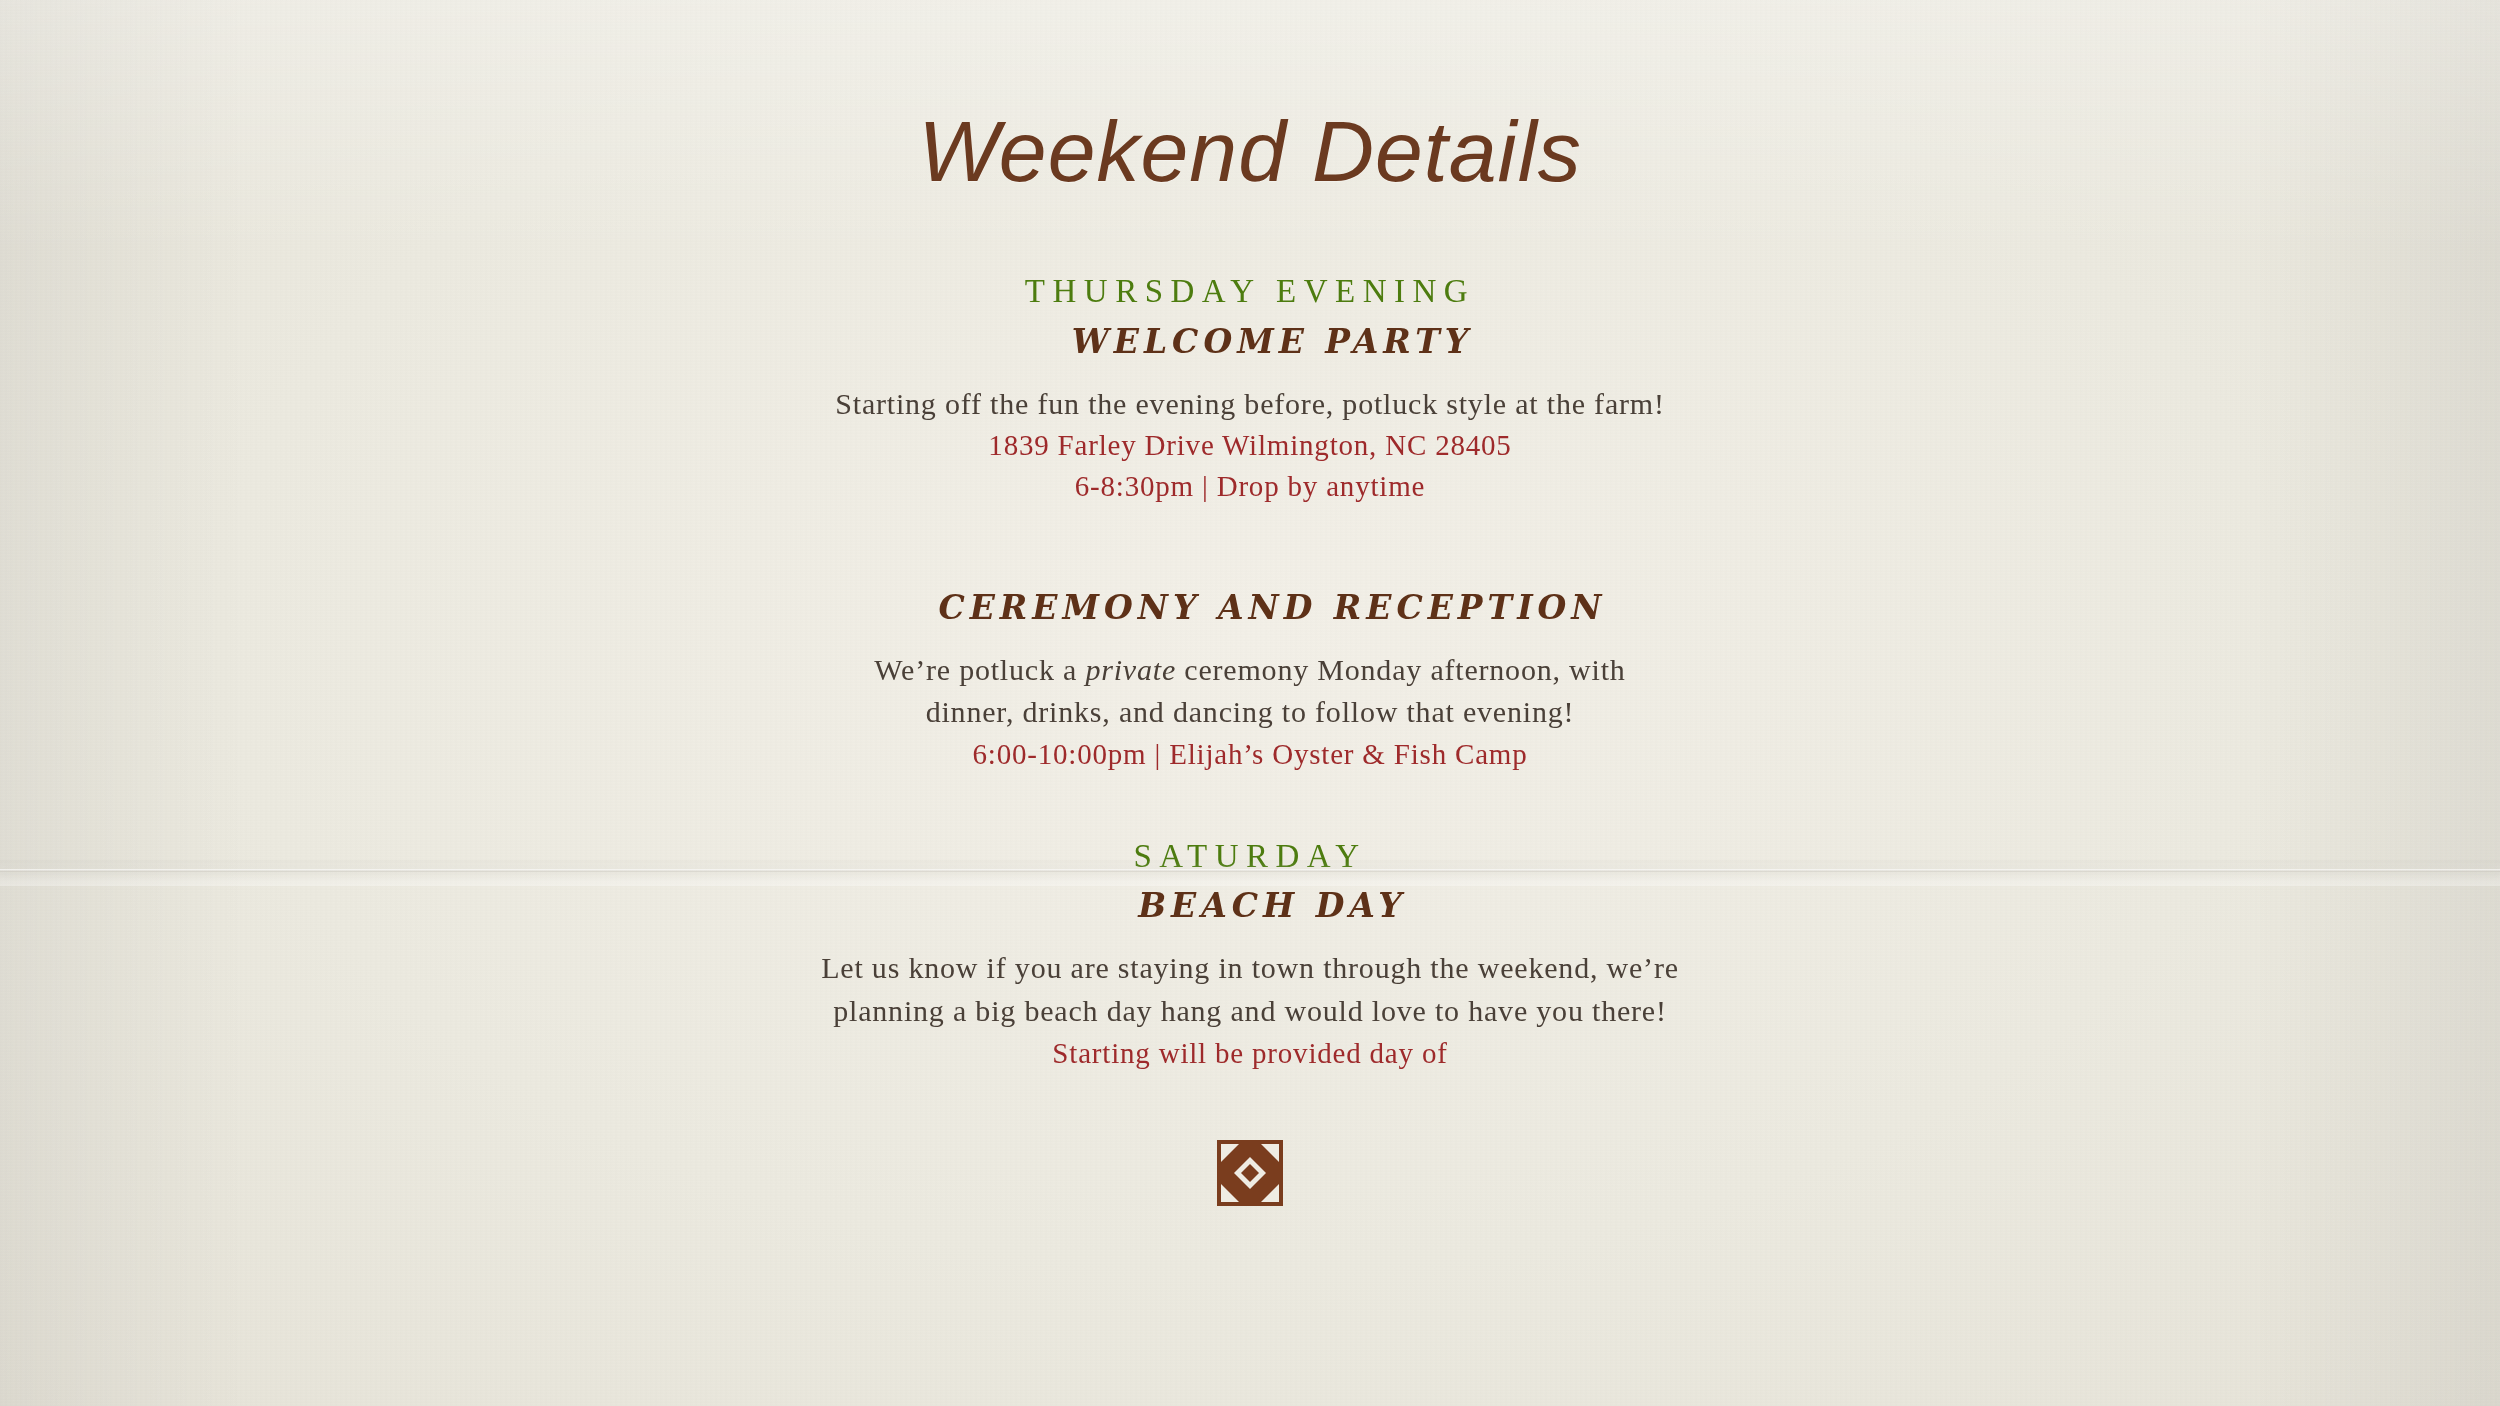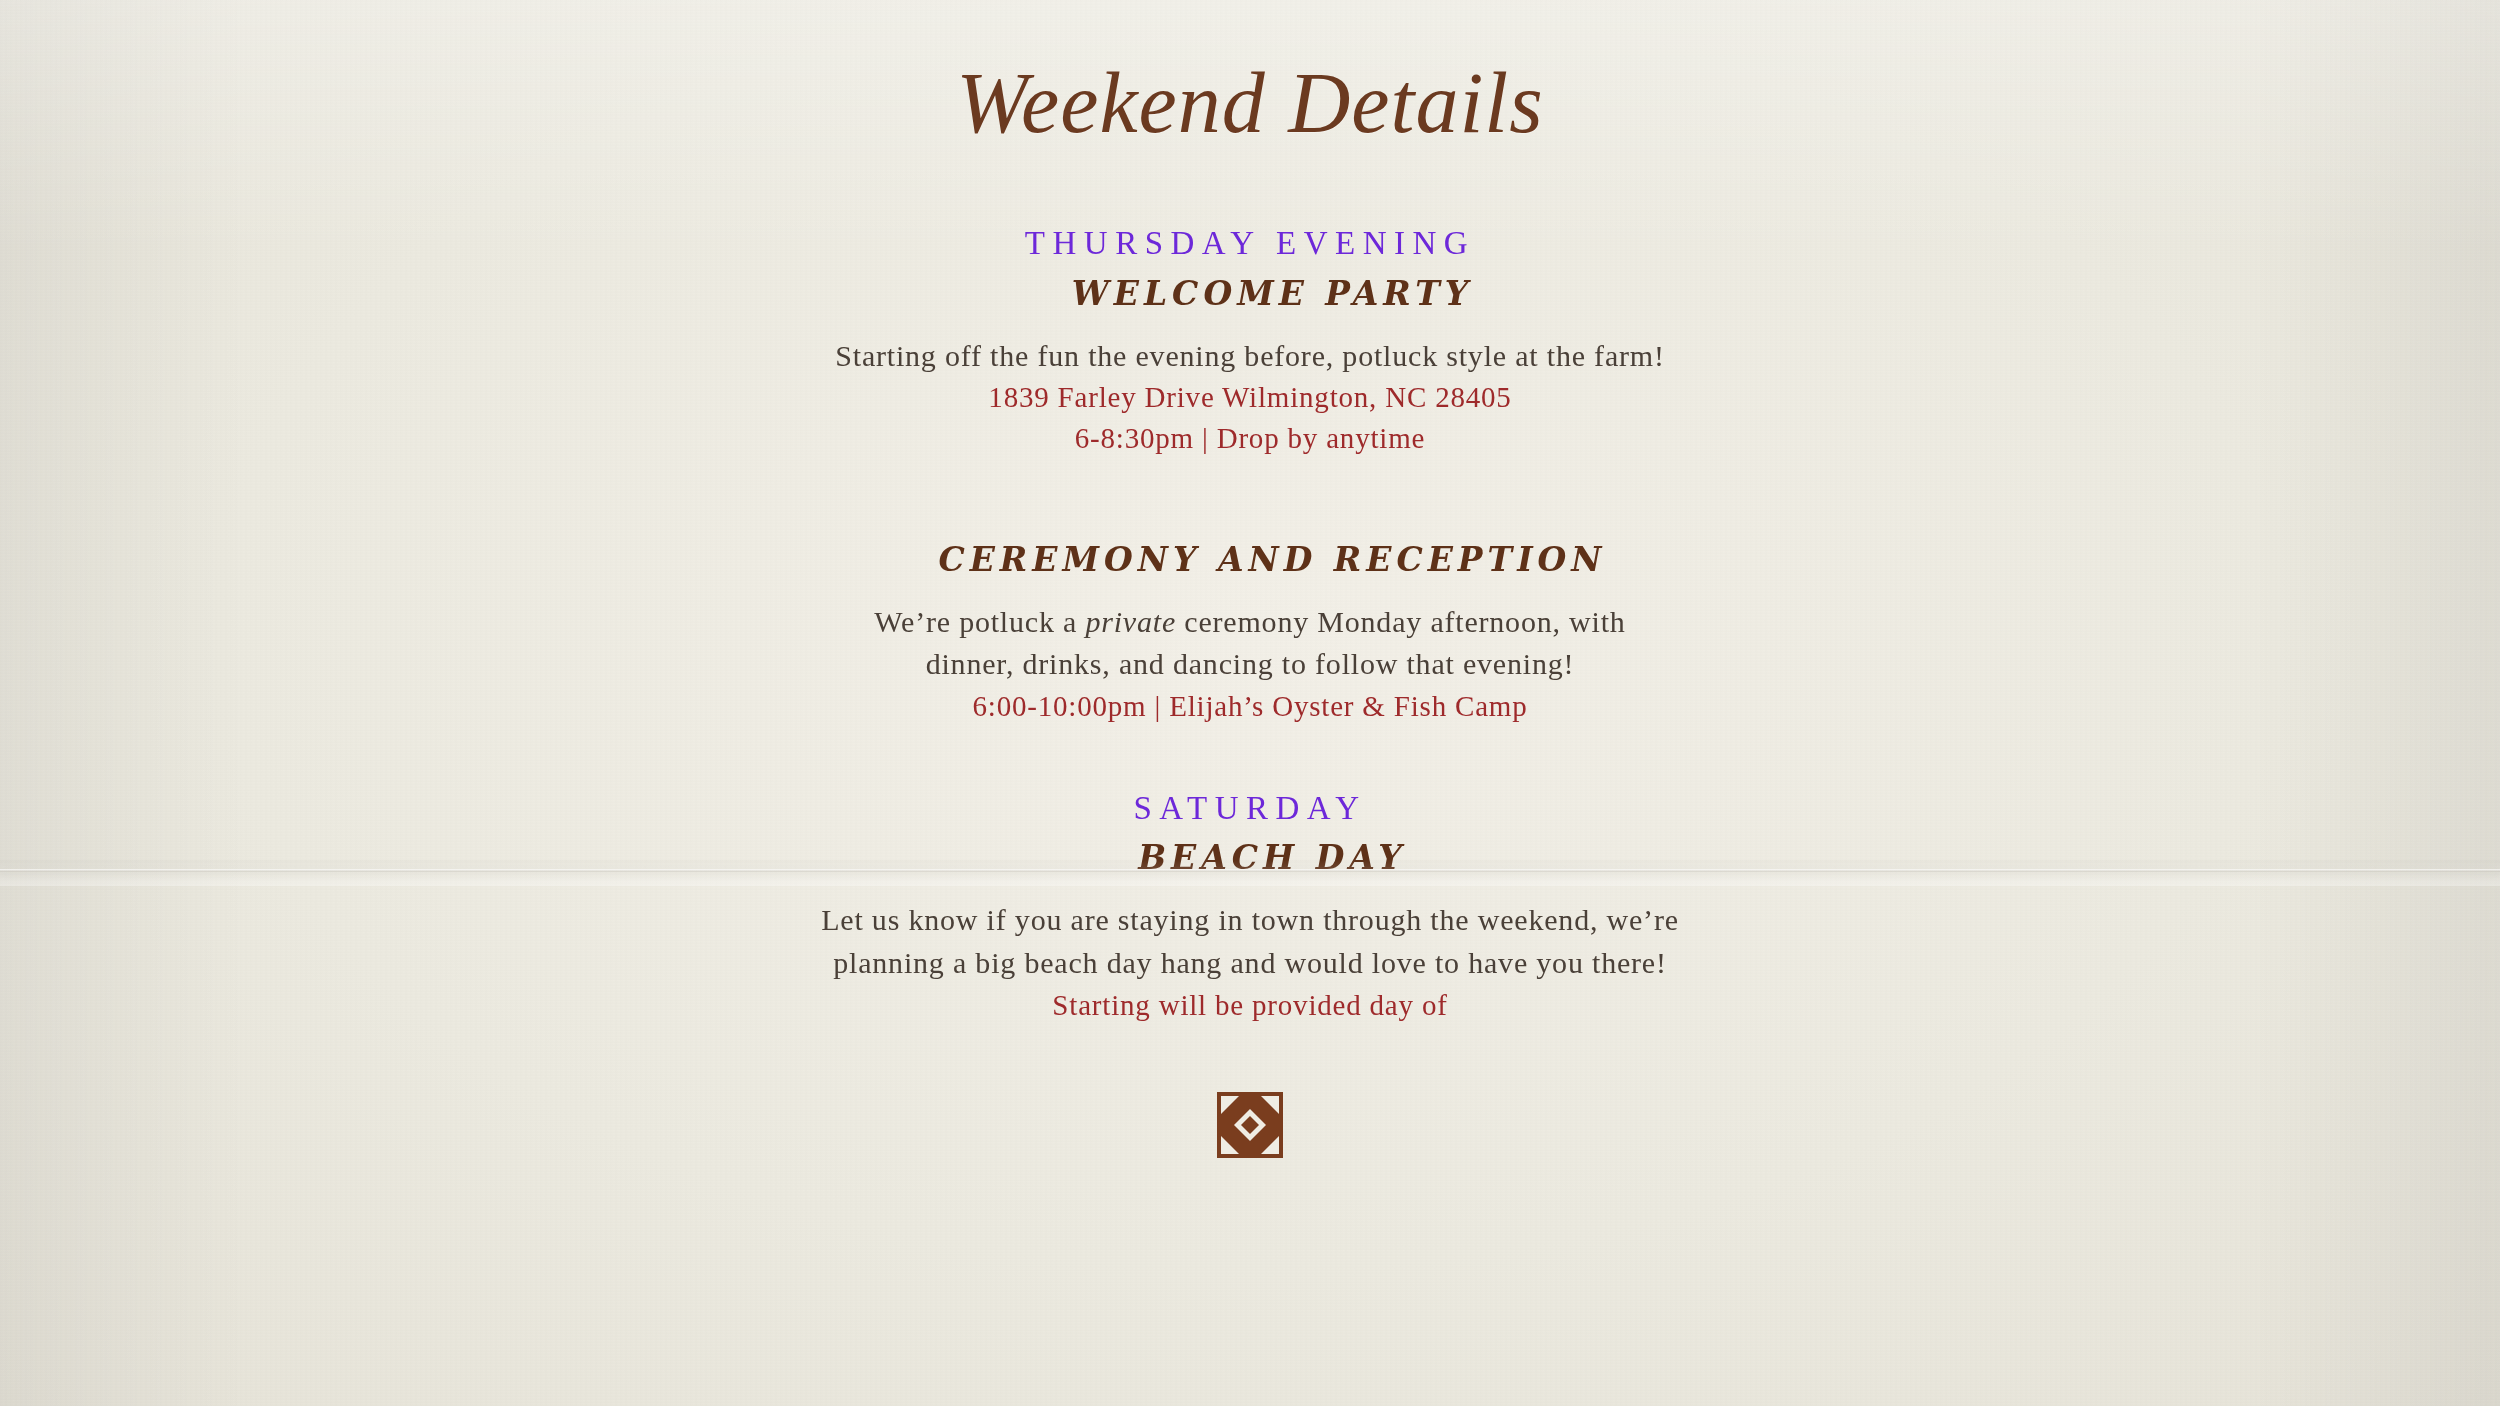--- a/index.html
+++ b/index.html
@@ -52,22 +52,22 @@
   .sheet {
     position: relative;
     width: 2500px;
     height: 1406px;
     display: flex;
     flex-direction: column;
     align-items: center;
   }
 
   .title {
-    margin-top: 60px;
-    font-family: Liberation Serif, serif;
+    margin-top: 108px;
+    font-family: Liberation Sans, sans-serif;
     font-style: italic;
     font-weight: 400;
     font-size: 86px;
     letter-spacing: 1px;
     color: #6b3a20;
     line-height: 1;
     text-shadow: 0 1px 0 rgba(255,255,255,.35);
   }
 
   .block {
@@ -75,21 +75,21 @@
     width: 100%;
   }
   .block.thursday { margin-top: 78px; }
   .block.friday   { margin-top: 70px; }
   .block.saturday { margin-top: 62px; }
 
   .day {
     font-family: "Liberation Serif", serif;
     font-size: 33px;
     letter-spacing: 7.5px;
-    color: #6d28d9;
+    color: #4d7c0f;
     text-transform: uppercase;
     line-height: 1.2;
   }
   .event {
     margin-top: 10px;
     font-family: "DejaVu Serif", serif;
     font-style: italic;
     font-weight: bold;
     font-size: 33px;
     letter-spacing: 5px;

